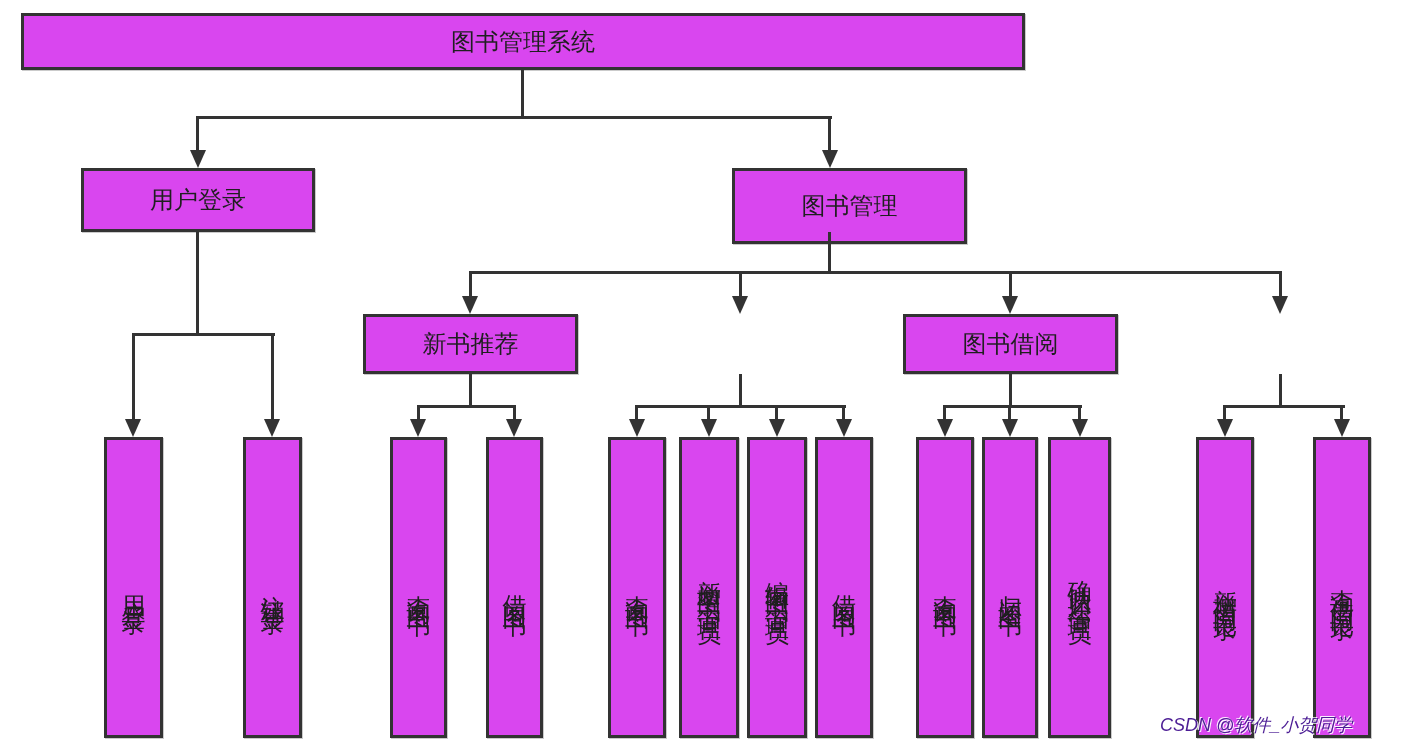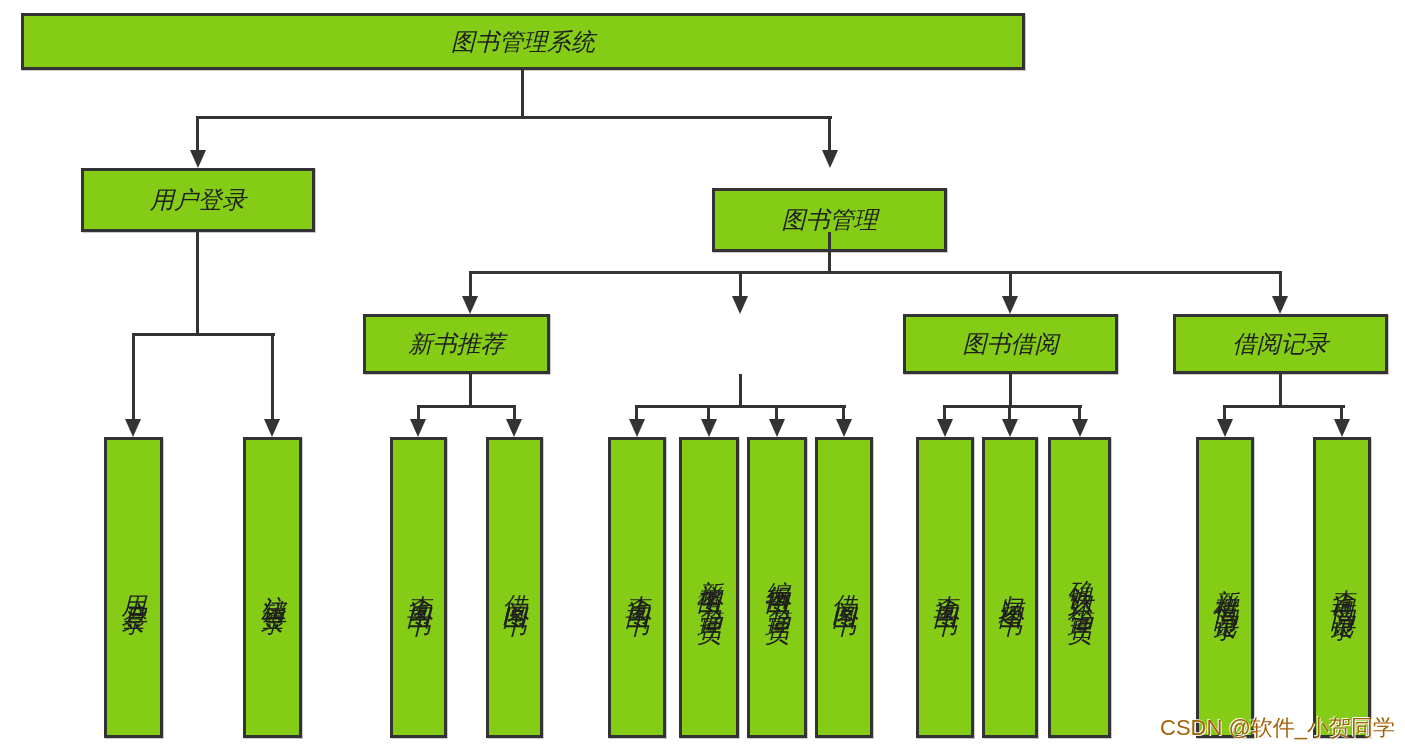--- a/index.html
+++ b/index.html
@@ -8,27 +8,26 @@
     width: 1405px;
     height: 747px;
     background: #ffffff;
     font-family: "Liberation Sans", "DejaVu Sans", sans-serif;
     overflow: hidden;
   }
   .box {
     position: absolute;
     box-sizing: border-box;
     border: 3px solid #333333;
-    background: #84cc16;
+    background: #d946ef;
     color: #1f1f1f;
     display: flex;
     align-items: center;
     justify-content: center;
     box-shadow: 1px 1px 0 rgba(140,140,140,0.45);
-    font-style: italic;
   }
   .box.h { font-size: 24px; }
   .box.v span {
     writing-mode: vertical-rl;
     text-orientation: mixed;
     font-size: 24px;
     letter-spacing: 6px;
     line-height: 1;
     white-space: nowrap;
   }
@@ -37,25 +36,26 @@
     position: absolute;
     width: 0; height: 0;
     border-left: 8px solid transparent;
     border-right: 8px solid transparent;
     border-top: 18px solid #333333;
   }
   .watermark {
     position: absolute;
     left: 1160px;
     top: 713px;
-    font-size: 22px;
-    color: #a16207;
+    font-size: 18px;
+    color: #4c1d95;
     z-index: 5;
     white-space: nowrap;
     text-shadow: 1px 1px 0 rgba(255,255,255,0.9), -1px -1px 0 rgba(255,255,255,0.9);
+    font-style: italic;
   }
 </style>
 </head>
 <body>
 
 <div class="canvas">
 
   <div class="box h" style="left:21px; top:13px; width:1004px; height:57px;">
     <span>图书管理系统</span>
   </div>
@@ -63,21 +63,21 @@
   <div class="line" style="left:521px; top:69px; width:3px; height:50px;"></div>
   <div class="line" style="left:196px; top:116px; width:636px; height:3px;"></div>
   <div class="line" style="left:196px; top:116px; width:3px; height:36px;"></div>
   <div class="arrow" style="left:190px; top:150px;"></div>
   <div class="line" style="left:828px; top:116px; width:3px; height:36px;"></div>
   <div class="arrow" style="left:822px; top:150px;"></div>
 
   <div class="box h" style="left:81px; top:168px; width:234px; height:64px;">
     <span>用户登录</span>
   </div>
-  <div class="box h" style="left:712px; top:168px; width:235px; height:64px;margin-top:20px;">
+  <div class="box h" style="left:732px; top:168px; width:235px; height:76px;">
     <span>图书管理</span>
   </div>
 
   <div class="line" style="left:196px; top:232px; width:3px; height:104px;"></div>
   <div class="line" style="left:132px; top:333px; width:143px; height:3px;"></div>
   <div class="line" style="left:132px; top:333px; width:3px; height:88px;"></div>
   <div class="arrow" style="left:125px; top:419px;"></div>
   <div class="line" style="left:271px; top:333px; width:3px; height:88px;"></div>
   <div class="arrow" style="left:264px; top:419px;"></div>
 
@@ -85,28 +85,25 @@
   <div class="line" style="left:469px; top:271px; width:813px; height:3px;"></div>
   <div class="line" style="left:469px; top:271px; width:3px; height:27px;"></div>
   <div class="arrow" style="left:462px; top:296px;"></div>
   <div class="line" style="left:739px; top:271px; width:3px; height:27px;"></div>
   <div class="arrow" style="left:732px; top:296px;"></div>
   <div class="line" style="left:1009px; top:271px; width:3px; height:27px;"></div>
   <div class="arrow" style="left:1002px; top:296px;"></div>
   <div class="line" style="left:1279px; top:271px; width:3px; height:27px;"></div>
   <div class="arrow" style="left:1272px; top:296px;"></div>
 
-  <div class="box h" style="left:363px; top:314px; width:187px; height:60px;">
+  <div class="box h" style="left:363px; top:314px; width:215px; height:60px;">
     <span>新书推荐</span>
   </div>
   <div class="box h" style="left:903px; top:314px; width:215px; height:60px;">
     <span>图书借阅</span>
-  </div>
-  <div class="box h" style="left:1173px; top:314px; width:215px; height:60px;">
-    <span>借阅记录</span>
   </div>
 
   <div class="line" style="left:469px; top:374px; width:3px; height:34px;"></div>
   <div class="line" style="left:417px; top:405px; width:99px; height:3px;"></div>
   <div class="line" style="left:417px; top:405px; width:3px; height:16px;"></div>
   <div class="arrow" style="left:410px; top:419px;"></div>
   <div class="line" style="left:513px; top:405px; width:3px; height:16px;"></div>
   <div class="arrow" style="left:506px; top:419px;"></div>
 
   <div class="line" style="left:739px; top:374px; width:3px; height:34px;"></div>

